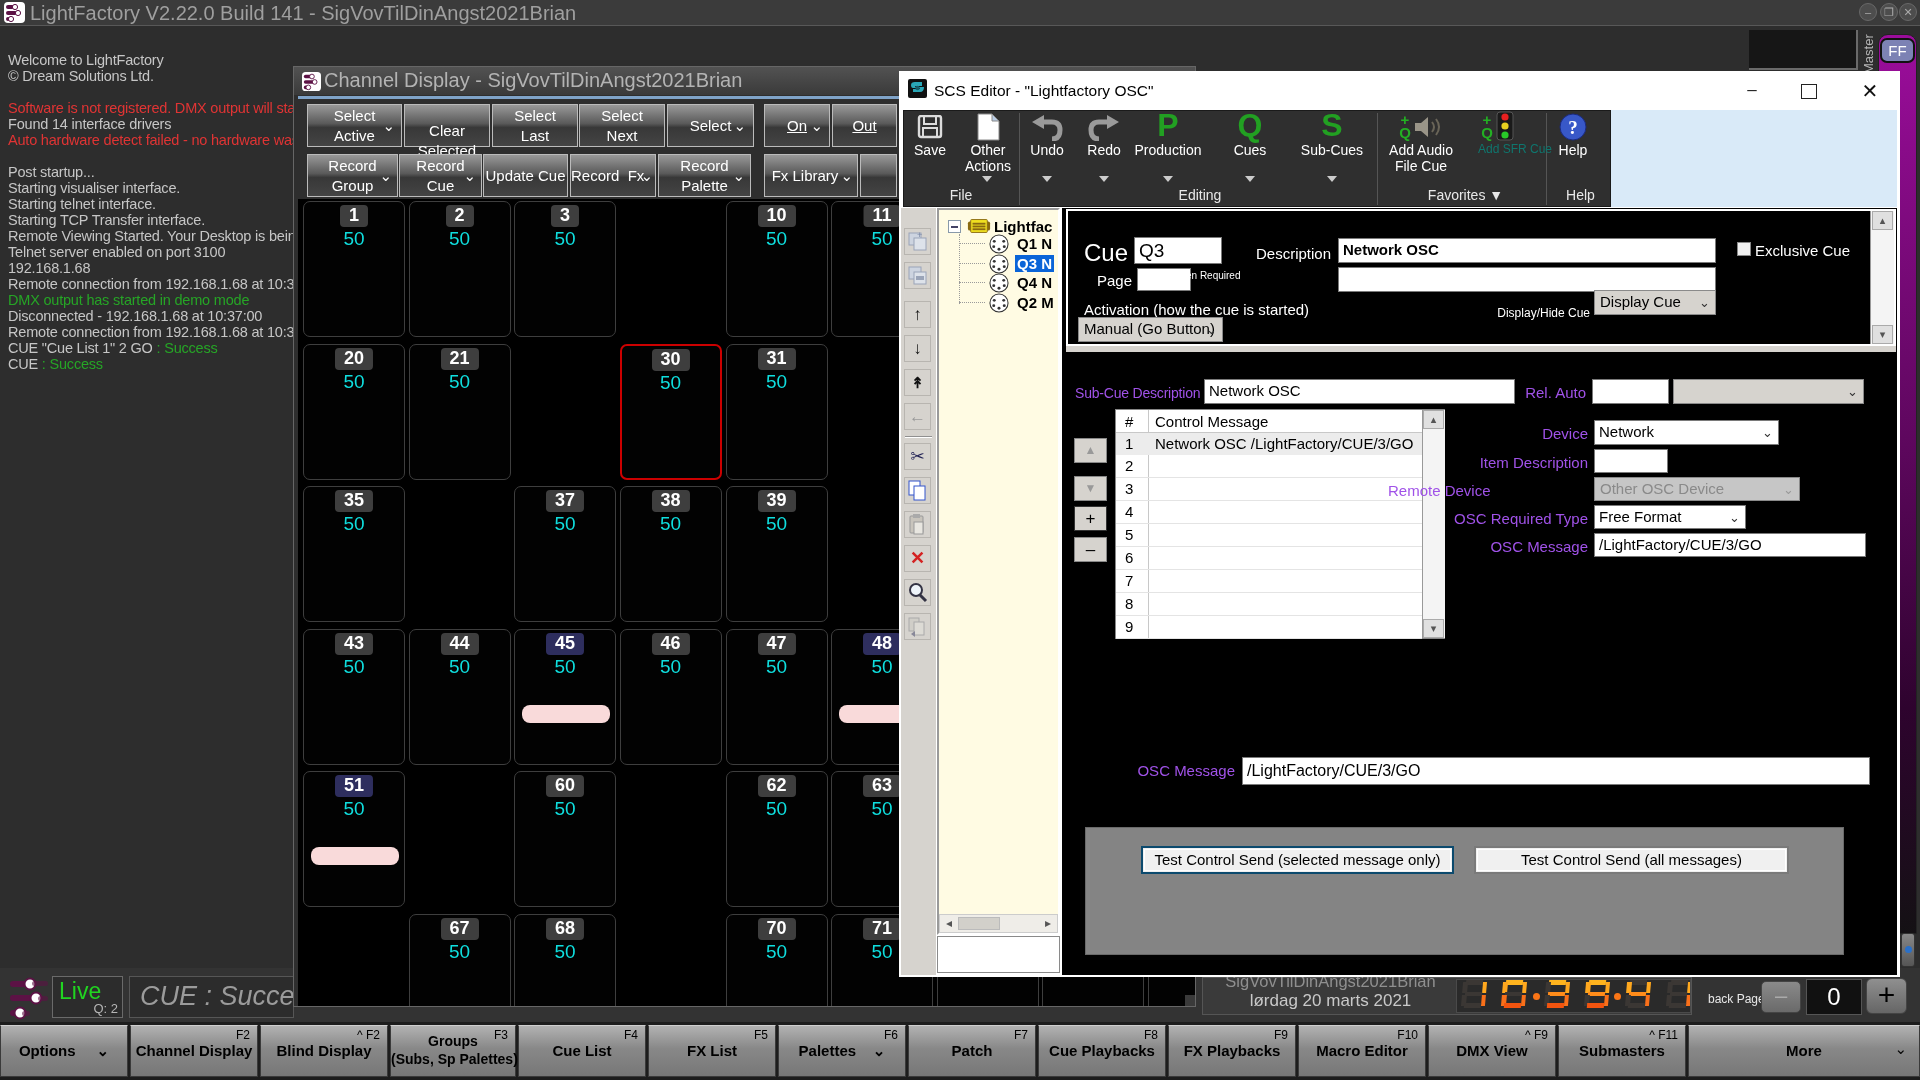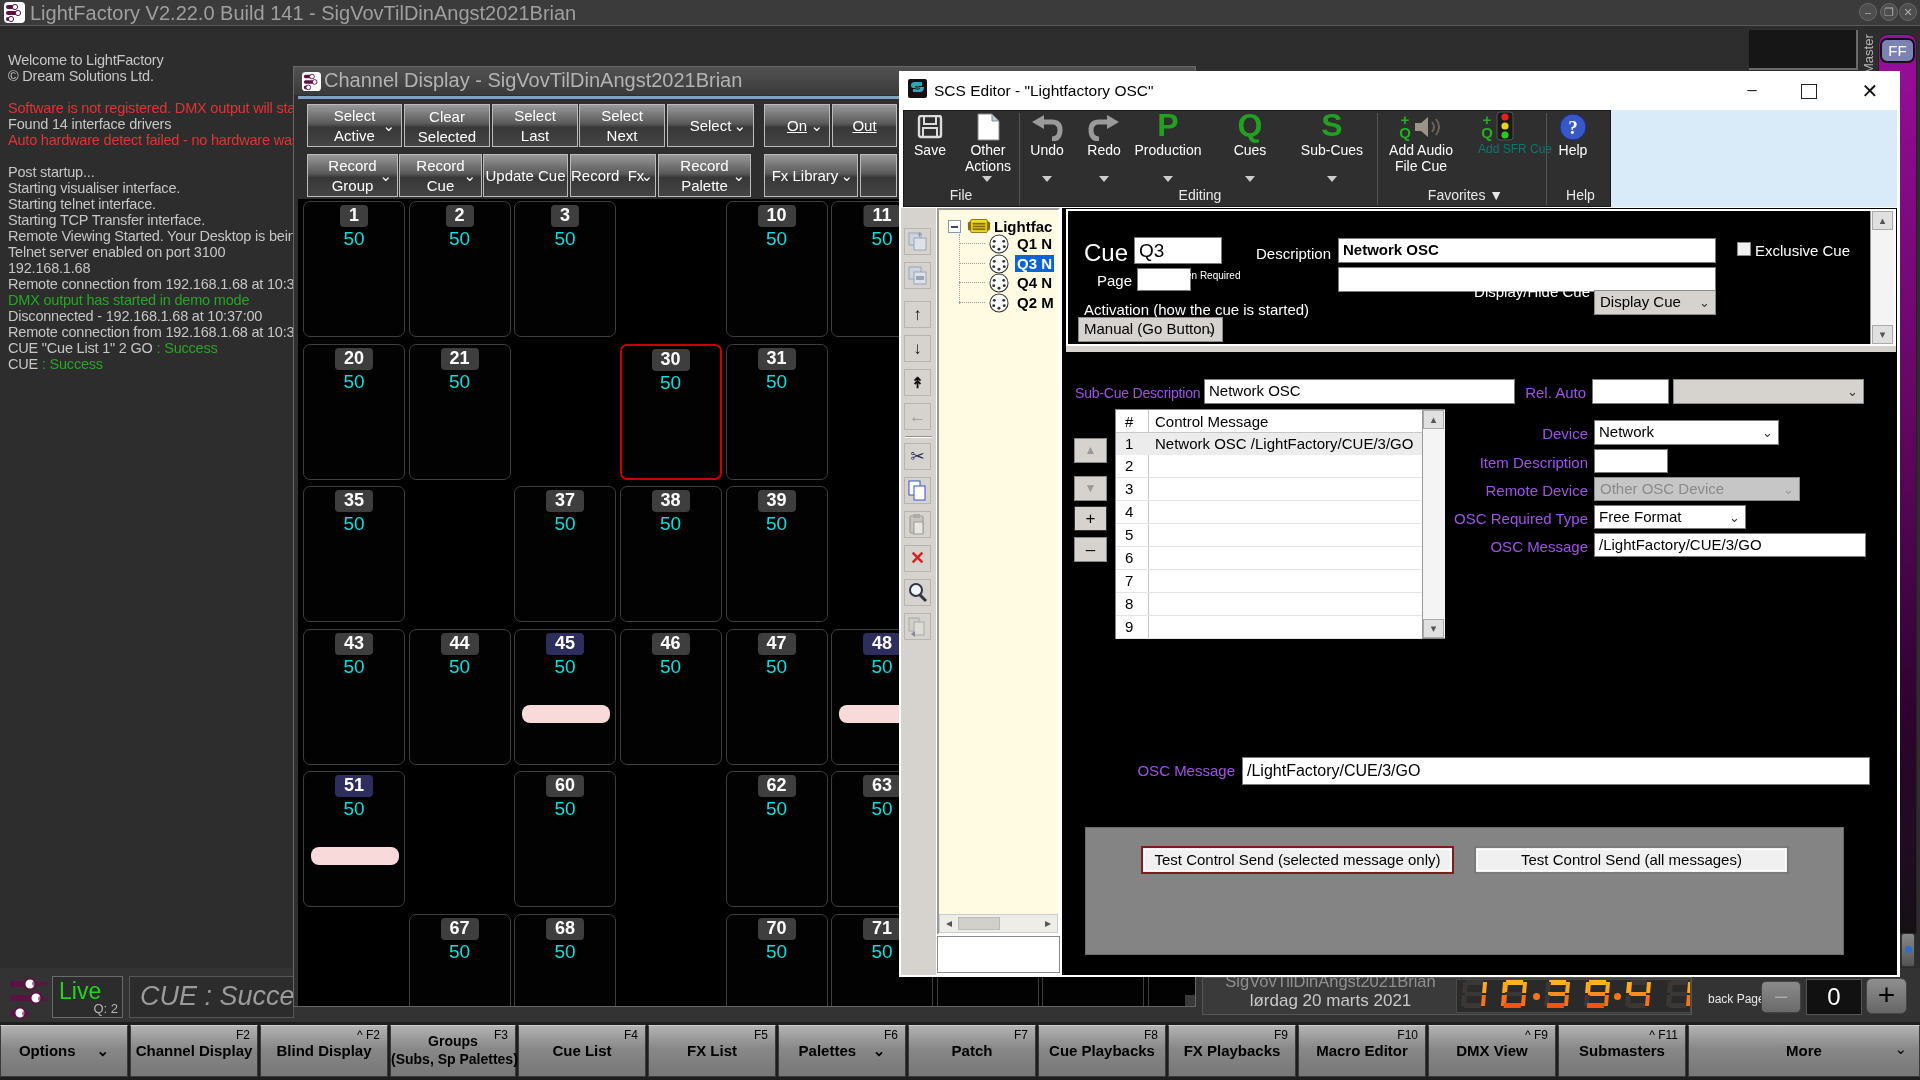--- a/index.html
+++ b/index.html
@@ -224,21 +224,21 @@
       <circle cx="11" cy="5" r="2.6" fill="#fff" stroke="#5c1245"></circle>
       <rect x="2" y="9" width="12" height="4" rx="2" fill="#5c1245"></rect>
       <circle cx="14" cy="11" r="2.6" fill="#fff" stroke="#5c1245"></circle>
       <rect x="2" y="15" width="5" height="4" rx="2" fill="#5c1245"></rect>
       <circle cx="7" cy="17" r="2.6" fill="#fff" stroke="#5c1245"></circle>
     </svg>
   <div class="abs" style="left:30px;top:2px;font-size:20px;color:#b3b3b3;white-space:nowrap">Channel Display - SigVovTilDinAngst2021Brian</div>
   <div class="abs" style="left:4px;top:29px;width:895px;height:3px;background:#7fa3c8"></div>
 
   <div class="abs tbtn" style="left:13px;top:37px;width:95px;height:43px;line-height:20px;padding-top:1px">Select<br>Active<span class="abs" style="right:6px;top:11px;font-size:15px">⌄</span></div>
-  <div class="abs tbtn" style="left:110px;top:37px;width:86px;height:43px;line-height:20px;padding-top:2px">Clear<br>Selected</div>
+  <div class="abs tbtn" style="left:110px;top:37px;width:86px;height:43px;line-height:20px;padding-top:16px">Clear<br>Selected</div>
   <div class="abs tbtn" style="left:198px;top:37px;width:86px;height:43px;line-height:20px;padding-top:1px">Select<br>Last</div>
   <div class="abs tbtn" style="left:285px;top:37px;width:86px;height:43px;line-height:20px;padding-top:1px">Select<br>Next</div>
   <div class="abs tbtn" style="left:373px;top:37px;width:87px;height:43px;line-height:41px">Select<span class="abs" style="right:7px;top:0px;font-size:15px">⌄</span></div>
   <div class="abs tbtn" style="left:470px;top:37px;width:66px;height:43px;line-height:41px"><u>On</u><span class="abs" style="right:6px;top:0px;font-size:15px">⌄</span></div>
   <div class="abs tbtn" style="left:538px;top:37px;width:65px;height:43px;line-height:41px"><u>Out</u></div>
 
   <div class="abs tbtn" style="left:13px;top:87px;width:91px;height:43px;line-height:20px;padding-top:1px">Record<br>Group<span class="abs" style="right:5px;top:11px;font-size:15px">⌄</span></div>
   <div class="abs tbtn" style="left:105px;top:87px;width:83px;height:43px;line-height:20px;padding-top:1px">Record<br>Cue<span class="abs" style="right:5px;top:11px;font-size:15px">⌄</span></div>
   <div class="abs tbtn" style="left:189px;top:87px;width:85px;height:43px;line-height:41px">Update Cue</div>
   <div class="abs tbtn" style="left:276px;top:87px;width:86px;height:43px;line-height:41px;padding-right:14px">Record&nbsp; Fx<span class="abs" style="right:2px;top:0px;font-size:15px">⌄</span></div>
@@ -568,21 +568,21 @@
     <div class="abs field" style="left:66px;top:26px;width:88px;height:27px;font-size:19px">Q3</div>
     <div class="abs" style="left:103px;top:34px;width:160px;text-align:right;font-size:15px;color:#fff">Description</div>
     <div class="abs field" style="left:270px;top:27px;width:378px;height:25px;font-weight:bold">Network OSC</div>
     <div class="abs cb" style="left:669px;top:31px;background:#f0f0f0"></div>
     <div class="abs" style="left:687px;top:31px;font-size:15px;color:#fff">Exclusive Cue</div>
     <div class="abs" style="left:29px;top:61px;font-size:15px;color:#fff">Page</div>
     <div class="abs field" style="left:69px;top:57px;width:54px;height:23px"></div>
     <div class="abs" style="left:103px;top:59px;width:160px;text-align:left;font-size:10px;color:#fff">When Required</div>
     <div class="abs field" style="left:270px;top:56px;width:378px;height:25px"></div>
     <div class="abs" style="left:16px;top:90px;font-size:15px;color:#fff">Activation (how the cue is started)</div>
-    <div class="abs" style="left:352px;top:72px;width:170px;text-align:right;font-size:15px;color:#fff">Display/Hide Cue</div>
+    <div class="abs" style="left:352px;top:95px;width:170px;text-align:right;font-size:12px;color:#fff">Display/Hide Cue</div>
     <div class="abs drop" style="left:526px;top:79px;width:122px;height:25px">Display Cue<span class="chev">⌄</span></div>
     <div class="abs drop" style="left:10px;top:106px;width:145px;height:25px">Manual (Go Button)<span class="chev">⌄</span></div>
   </div>
   <div class="abs" style="left:167px;top:275px;width:830px;height:6px;background:#d6d3ce"></div>
 
   <div class="abs purple-label" style="left:176px;top:314px;font-size:14px;letter-spacing:-0.2px">Sub-Cue Description</div>
   <div class="abs field" style="left:305px;top:308px;width:311px;height:25px">Network OSC</div>
   <div class="abs purple-label" style="left:620px;top:313px;width:67px;text-align:right;font-size:15px">Rel. Auto</div>
   <div class="abs field" style="left:693px;top:308px;width:77px;height:25px"></div>
   <div class="abs drop" style="left:774px;top:308px;width:191px;height:25px">
@@ -621,27 +621,27 @@
 
   <div class="abs tsb" style="top:367px;color:#999">▲</div>
   <div class="abs tsb" style="top:405px;color:#999">▼</div>
   <div class="abs tsb" style="top:435px;color:#000;font-size:17px;border-color:#333">+</div>
   <div class="abs tsb" style="top:466px;color:#000;font-size:17px">–</div>
 
   <div class="abs purple-label" style="left:489px;top:354px;width:200px;text-align:right;font-size:15px">Device</div>
   <div class="abs field" style="left:695px;top:349px;width:185px;height:25px">Network<span class="chev">⌄</span></div>
   <div class="abs purple-label" style="left:489px;top:383px;width:200px;text-align:right;font-size:15px">Item Description</div>
   <div class="abs field" style="left:695px;top:378px;width:74px;height:24px"></div>
-  <div class="abs purple-label" style="left:489px;top:411px;width:200px;text-align:right;font-size:15px">Remote Device</div>
+  <div class="abs purple-label" style="left:489px;top:411px;width:200px;text-align:left;font-size:15px">Remote Device</div>
   <div class="abs drop" style="left:695px;top:406px;width:206px;height:24px;color:#8a8a8a;background:#c6c6c6">Other OSC Device<span class="chev" style="color:#999">⌄</span></div>
   <div class="abs purple-label" style="left:489px;top:439px;width:200px;text-align:right;font-size:15px">OSC Required Type</div>
   <div class="abs field" style="left:695px;top:434px;width:152px;height:24px">Free Format<span class="chev">⌄</span></div>
   <div class="abs purple-label" style="left:489px;top:467px;width:200px;text-align:right;font-size:15px">OSC Message</div>
   <div class="abs field" style="left:695px;top:462px;width:272px;height:24px">/LightFactory/CUE/3/GO</div>
 
   <div class="abs purple-label" style="left:236px;top:691px;width:100px;text-align:right;font-size:15px">OSC Message</div>
   <div class="abs field" style="left:343px;top:686px;width:628px;height:28px;font-size:16px;padding-top:4px">/LightFactory/CUE/3/GO</div>
 
   <div class="abs" style="left:186px;top:756px;width:759px;height:128px;background:#848484;border:1px solid #6a6a6a">
-    <div class="abs" style="left:55px;top:18px;width:313px;height:28px;background:#f0f0f0;border:2px solid #7f1d1d;outline:1px solid #fff;outline-offset:-4px;text-align:center;line-height:24px;font-size:15px;color:#000">Test Control Send (selected message only)</div>
+    <div class="abs" style="left:55px;top:18px;width:313px;height:28px;background:#f0f0f0;border:2px solid #0c4a6e;outline:1px solid #fff;outline-offset:-4px;text-align:center;line-height:24px;font-size:15px;color:#000">Test Control Send (selected message only)</div>
     <div class="abs" style="left:388px;top:18px;width:315px;height:28px;background:#f0f0f0;border:2px solid #7a7a7a;outline:1px solid #fff;outline-offset:-4px;text-align:center;line-height:24px;font-size:15px;color:#000">Test Control Send (all messages)</div>
   </div>
 </div>
 
 </body></html>

